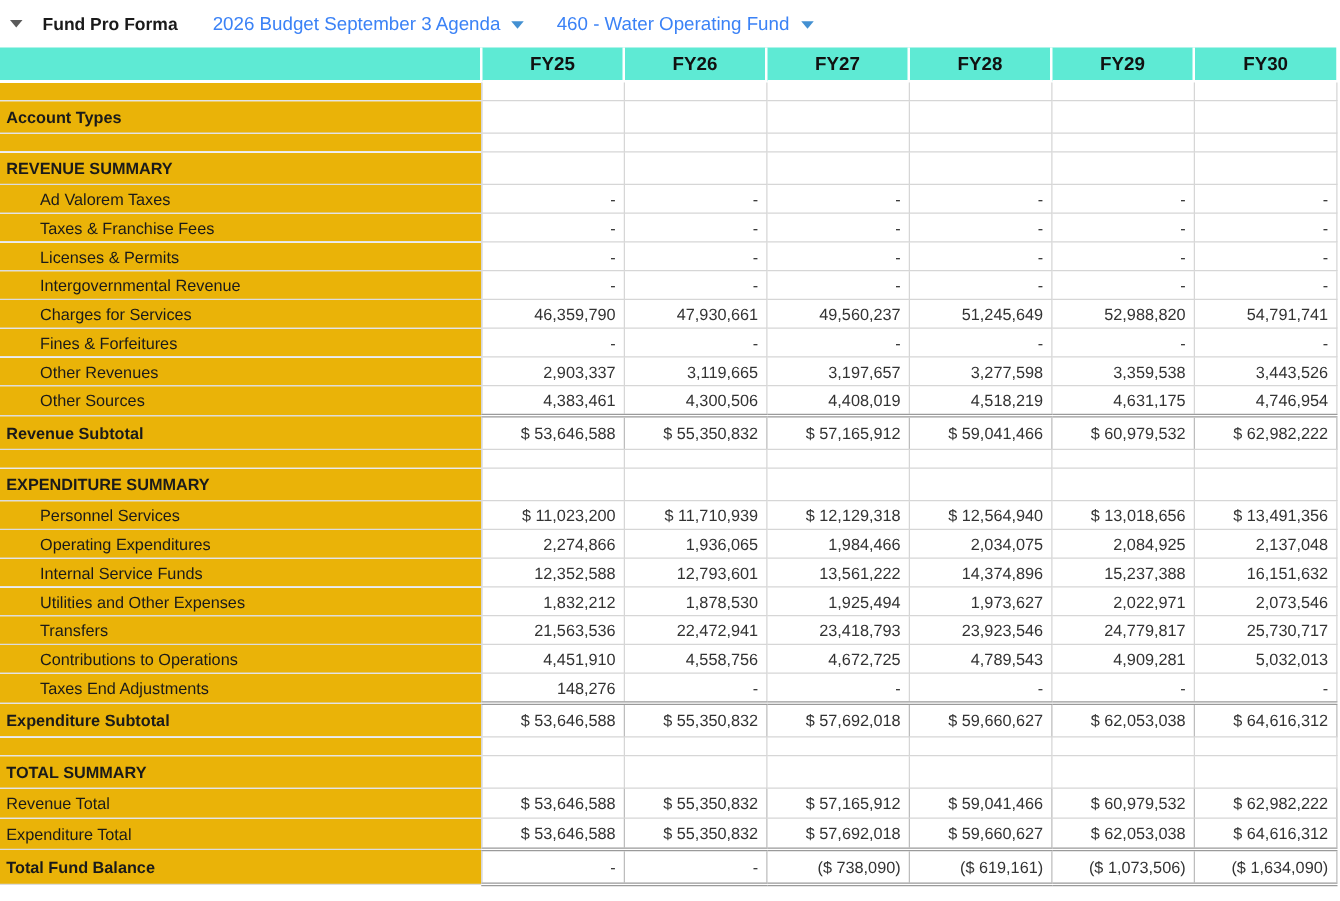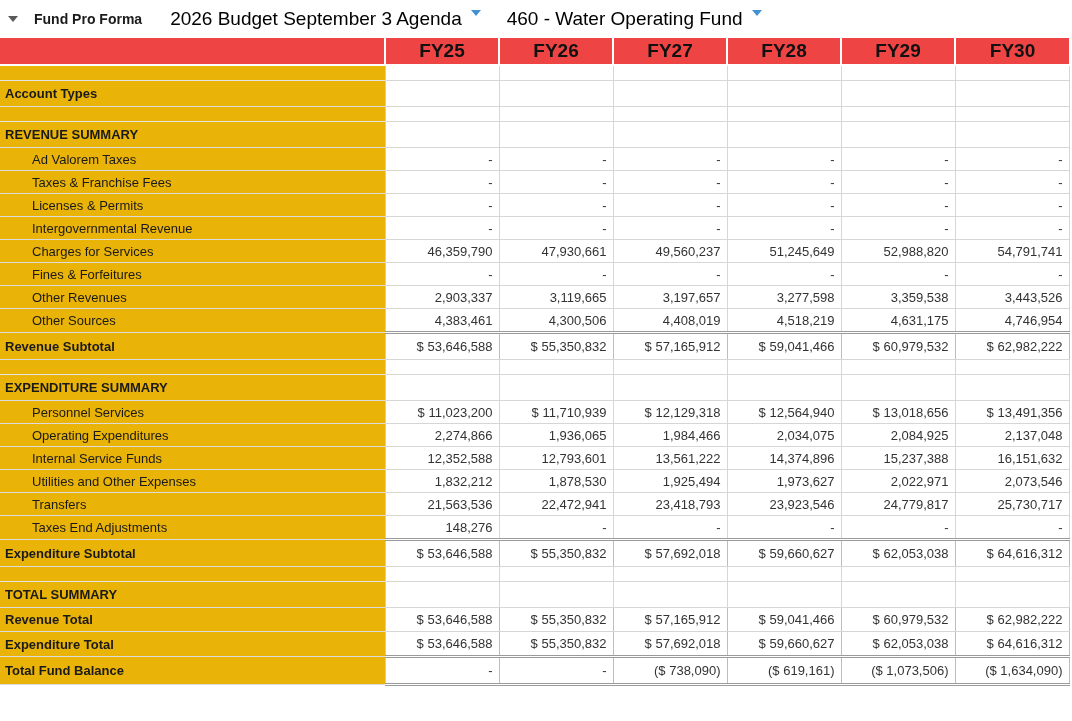--- a/index.html
+++ b/index.html
@@ -30,25 +30,26 @@
     margin-right: 16px;
     cursor: pointer;
   }
   .page-title {
     font-size: 14px;
     font-weight: bold;
     color: #1a1a1a;
     margin-right: 28px;
   }
   .dropdown {
-    font-size: 19px;
-    color: #000000;
+    font-size: 15px;
+    color: #3b82f6;
     margin-right: 26px;
     cursor: pointer;
     display: flex;
+    align-items: center;
   }
   .dropdown .caret {
     width: 0; height: 0;
     border-left: 5px solid transparent;
     border-right: 5px solid transparent;
     border-top: 6px solid #4390d2;
     display: inline-block;
     margin-left: 9px;
     margin-top: 2px;
   }
@@ -59,23 +60,23 @@
     table-layout: fixed;
     width: 1069px;
     margin-left: 0;
     font-size: 13px;
     color: #2b2b2b;
   }
   col.c-label { width: 385px; }
   col.c-val   { width: 114px; }
 
   thead th {
-    background: #ef4444;
+    background: #5eead4;
     font-weight: bold;
-    font-size: 19px;
+    font-size: 15px;
     color: #111;
     text-align: center;
     height: 24px;
     border-left: 2px solid #ffffff;
     border-bottom: 2px solid #ffffff;
   }
   thead th:first-child { border-left: none; }
 
   td {
     height: 22px;
@@ -108,21 +109,21 @@
 
   tr.row-subtotal td { height: 25px; }
   tr.row-subtotal td.label { font-weight: bold; }
   tr.row-subtotal td.val {
     border-top: 3px double #9a9a9a;
     border-left: 1px solid #bdbdbd;
     border-right: 1px solid #bdbdbd;
   }
 
   tr.row-total td { height: 23px; }
-  tr.row-total td.label { font-weight: bold; }
+  tr.row-total td.label { font-weight: normal; }
   tr.row-total td.val {
     border-left: 1px solid #bdbdbd;
     border-right: 1px solid #bdbdbd;
   }
 
   tr.row-fundbalance td { height: 25px; }
   tr.row-fundbalance td.label { font-weight: bold; }
   tr.row-fundbalance td.val {
     border-top: 3px double #9a9a9a;
     border-bottom: 3px double #9a9a9a;
@@ -344,20 +345,29 @@
         <tr class="row-data">
           <td class="label">Transfers</td>
           <td class="val">21,563,536</td>
           <td class="val">22,472,941</td>
           <td class="val">23,418,793</td>
           <td class="val">23,923,546</td>
           <td class="val">24,779,817</td>
           <td class="val">25,730,717</td>
         </tr>
         <tr class="row-data">
+          <td class="label">Contributions to Operations</td>
+          <td class="val">4,451,910</td>
+          <td class="val">4,558,756</td>
+          <td class="val">4,672,725</td>
+          <td class="val">4,789,543</td>
+          <td class="val">4,909,281</td>
+          <td class="val">5,032,013</td>
+        </tr>
+        <tr class="row-data">
           <td class="label">Taxes End Adjustments</td>
           <td class="val">148,276</td>
           <td class="val">-</td>
           <td class="val">-</td>
           <td class="val">-</td>
           <td class="val">-</td>
           <td class="val">-</td>
         </tr>
         <tr class="row-subtotal">
           <td class="label">Expenditure Subtotal</td>

